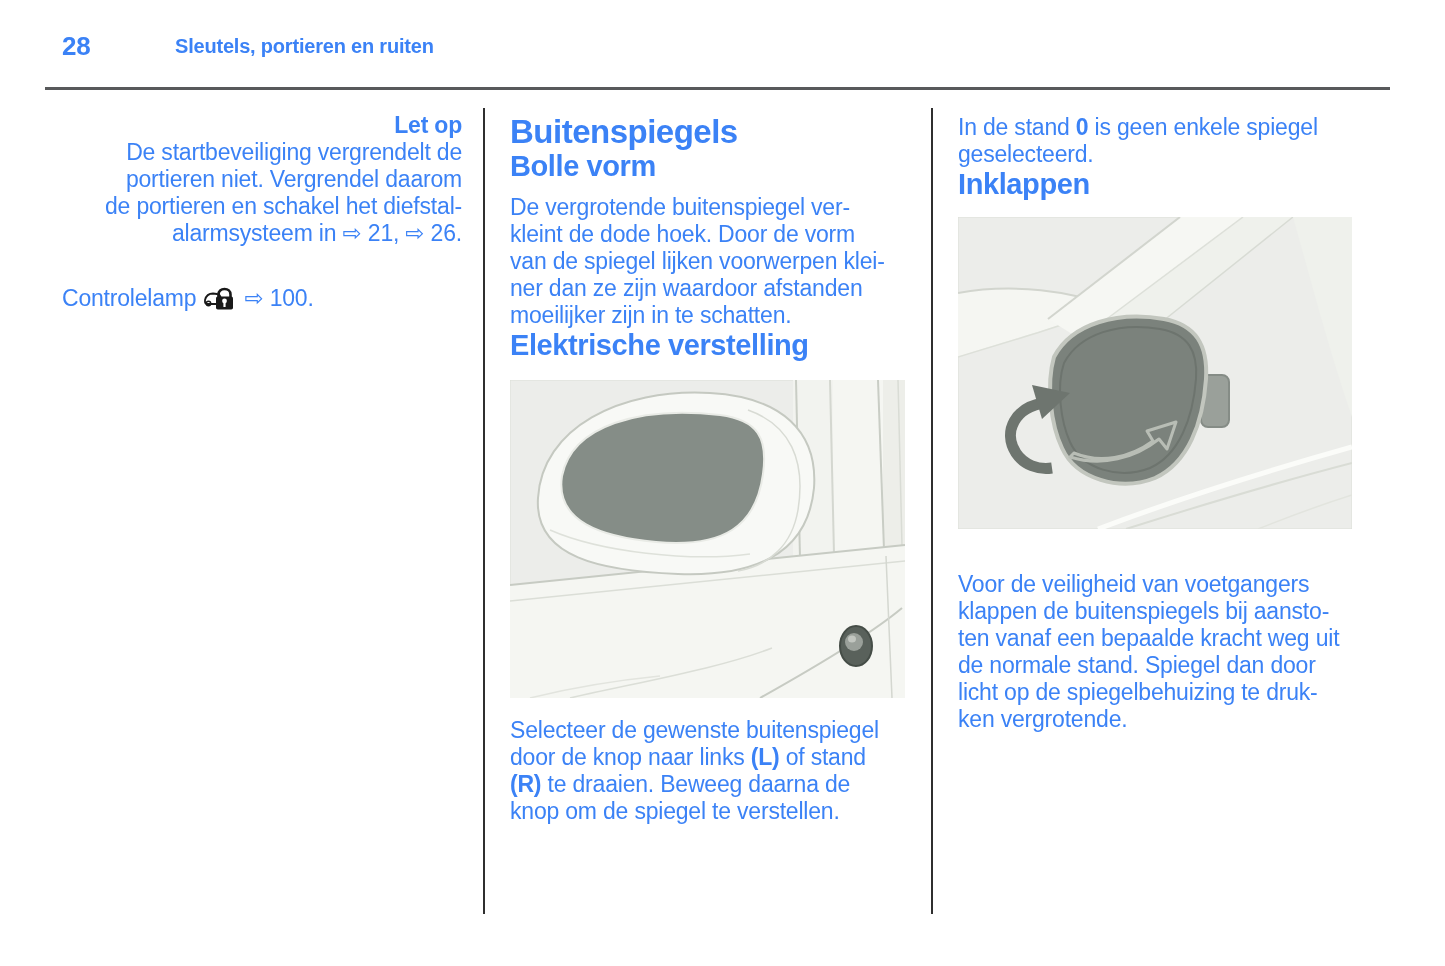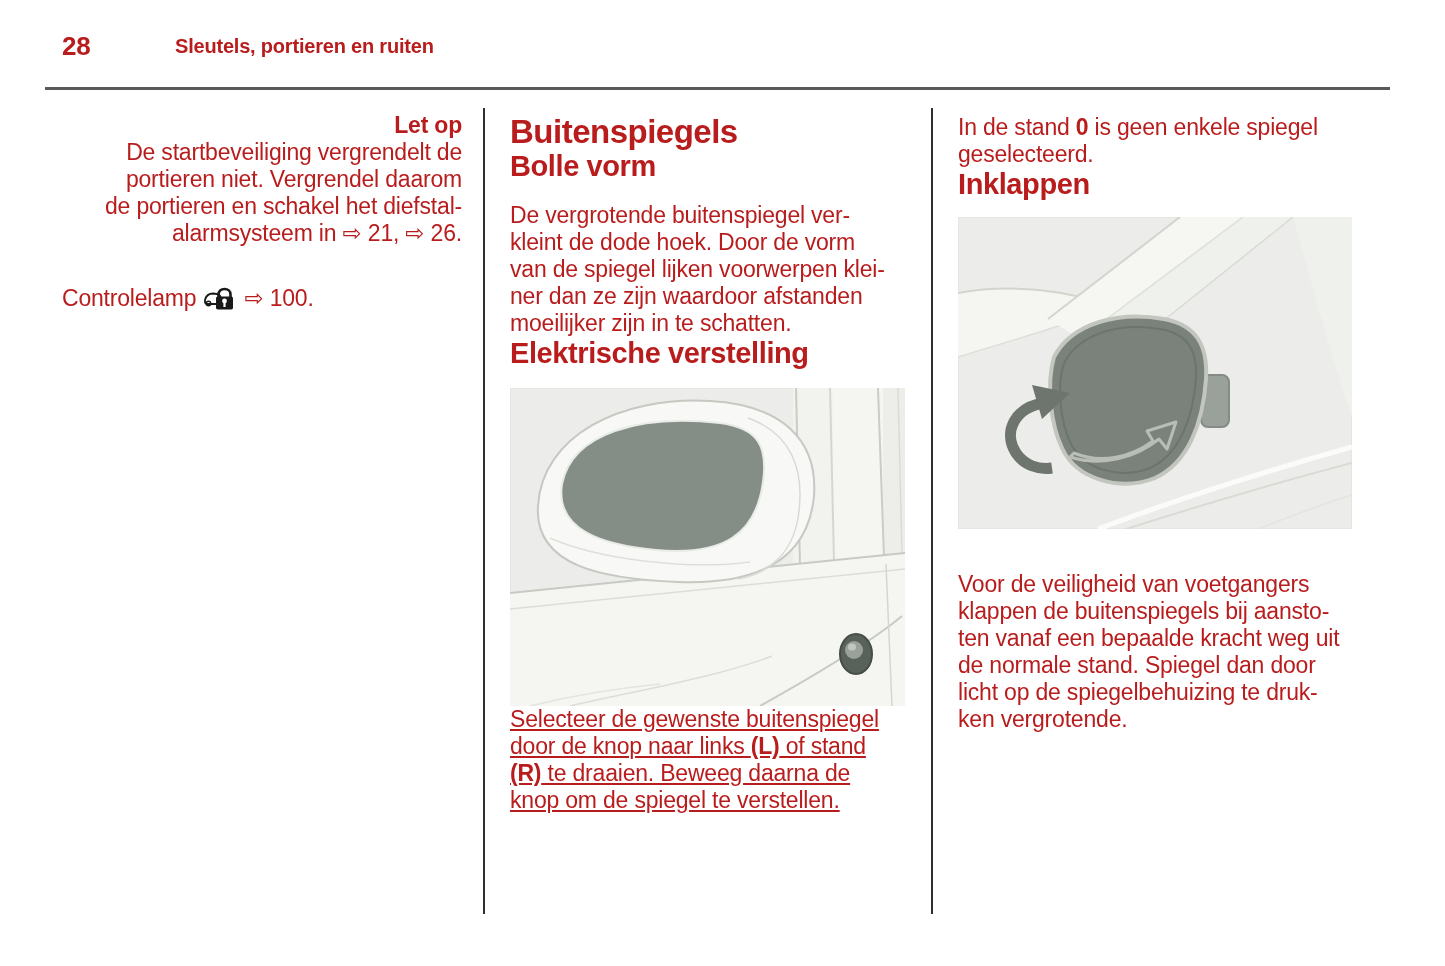--- a/index.html
+++ b/index.html
@@ -1,18 +1,18 @@
 <!DOCTYPE html>
 <html><head>
 <meta charset="utf-8">
 <style>
   html,body{margin:0;padding:0;background:#ffffff;}
   #page{
     position:relative;width:1445px;height:966px;background:#ffffff;overflow:hidden;
-    font-family:"Liberation Sans","DejaVu Sans",sans-serif;color:#b91c1c;
+    font-family:"Liberation Sans","DejaVu Sans",sans-serif;color:#3b82f6;
     letter-spacing:-0.2px;
   }
   .line{white-space:pre;display:block;font-size:23px;line-height:27px;}
   .b{font-weight:bold;}
   
   .page-number{position:absolute;left:62px;top:31px;font-size:26px;font-weight:bold;line-height:30px;}
   .section-title{position:absolute;left:175px;top:31px;font-size:20px;font-weight:bold;line-height:30px;}
   .header-rule{position:absolute;left:45px;top:87px;width:1345px;height:3px;background:#58595b;}
   
   .v-divider{position:absolute;top:108px;width:2px;height:806px;background:#2f2f2f;}
@@ -23,24 +23,24 @@
   .col.left{left:62px;}
   .col.middle{left:510px;}
   .col.right{left:958px;}
   .note-block{padding-left:11px;text-align:right;}
   .note-title{font-weight:bold;}
   .lamp-line{margin-top:38px;display:flex;align-items:center;}
   .lamp-line .lock-svg{margin:0 9px 0 8px;flex:0 0 auto;}
   h1.doc{font-size:33px;line-height:36px;font-weight:bold;margin:2px 0 0 0;letter-spacing:-0.5px;}
   h2.doc{font-size:29px;line-height:32px;font-weight:bold;margin:0;letter-spacing:-0.4px;}
   .mt-sub1{margin-top:28px;}
-  .mt-body{margin-top:20px;}
+  .mt-body{margin-top:12px;}
   .mt-sub2{margin-top:34px;}
   .figure{display:block;margin-top:19px;}
-  .mt-para{text-decoration:underline;}
+  .mt-para{margin-top:19px;}
   .right-first{margin-top:2px;}
   .mt-foldhead{margin-top:36px;}
   .figure-fold{display:block;margin-top:17px;}
   .mt-foldpara{margin-top:42px;}
 </style>
 </head>
 <body>
 
 <div id="page">
 

